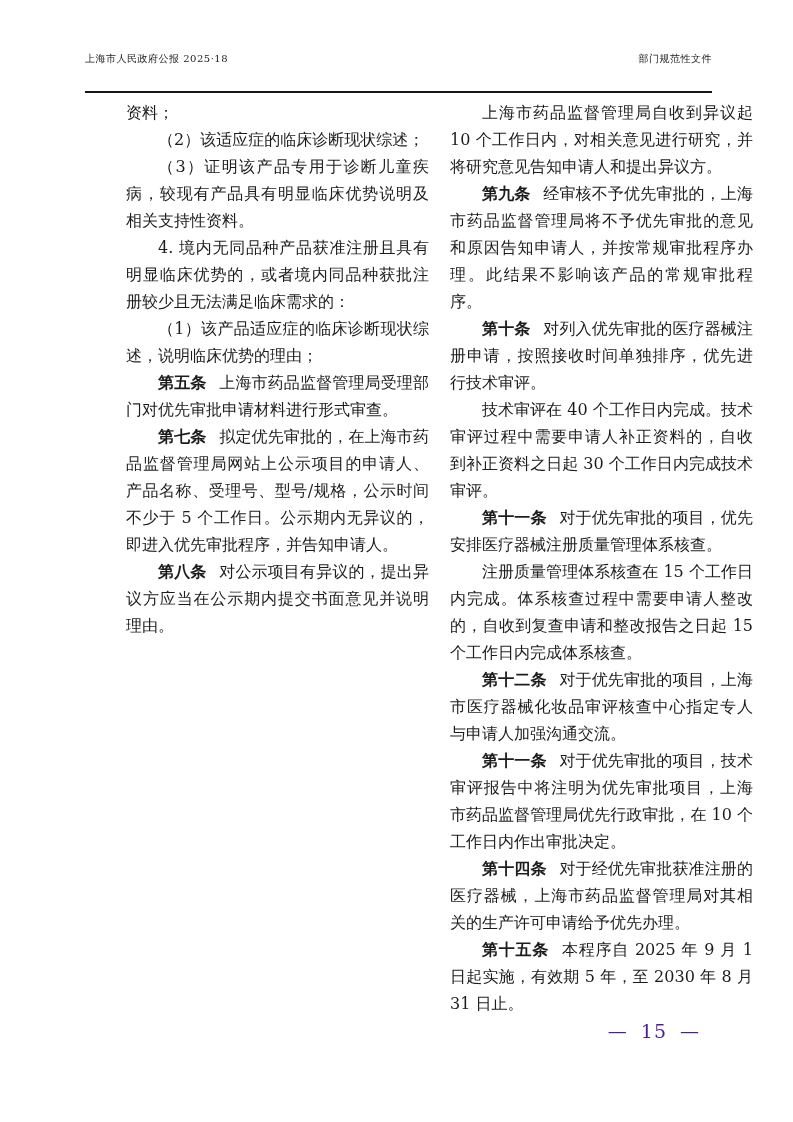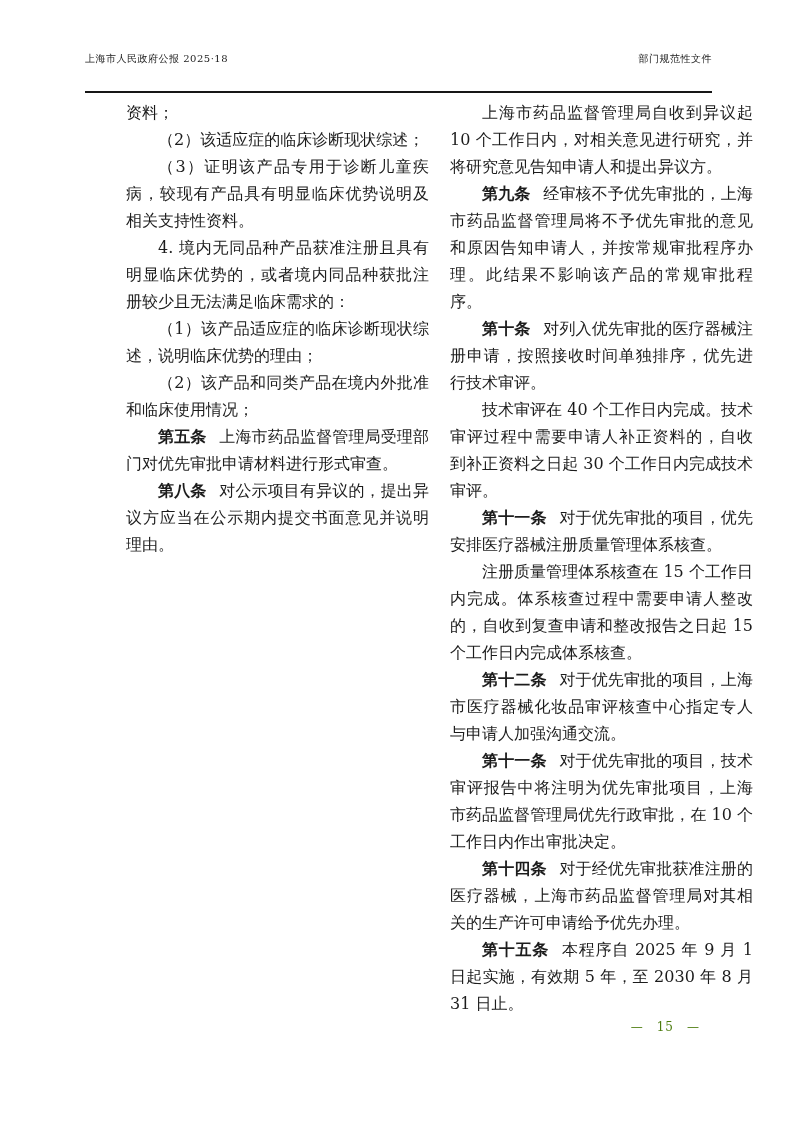--- a/index.html
+++ b/index.html
@@ -48,23 +48,23 @@
   p.para { margin: 0; text-indent: 2em; }
   p.para.no-indent { text-indent: 0; }
   .lead {
     font-weight: bold;
     font-family: "DejaVu Sans", "Liberation Sans", sans-serif;
     margin-right: 0.8em;
   }
   .footer {
     position: absolute;
     top: 1020px; right: 93px;
-    font-size: 12px;
+    font-size: 19px;
     letter-spacing: 1px;
-    color: #4d7c0f;
+    color: #4c1d95;
   }
   .footer .pn { margin: 0 13px; }
 </style>
 </head>
 <body>
 
 <div class="page">
 
   <div class="header">
     <span>上海市人民政府公报 2025·18</span>
@@ -73,22 +73,22 @@
 
   <div class="rule"></div>
 
   <div class="content">
     <div class="col">
         <p class="para no-indent">资料；</p>
         <p class="para">（2）该适应症的临床诊断现状综述；</p>
         <p class="para">（3）证明该产品专用于诊断儿童疾病，较现有产品具有明显临床优势说明及相关支持性资料。</p>
         <p class="para">4. 境内无同品种产品获准注册且具有明显临床优势的，或者境内同品种获批注册较少且无法满足临床需求的：</p>
         <p class="para">（1）该产品适应症的临床诊断现状综述，说明临床优势的理由；</p>
-        <p class="para">（2）该产品和同类产品在境内外批准和临床使用情况；</p>
         <p class="para"><span class="lead">第五条</span>上海市药品监督管理局受理部门对优先审批申请材料进行形式审查。</p>
+        <p class="para"><span class="lead">第七条</span>拟定优先审批的，在上海市药品监督管理局网站上公示项目的申请人、产品名称、受理号、型号/规格，公示时间不少于 5 个工作日。公示期内无异议的，即进入优先审批程序，并告知申请人。</p>
         <p class="para"><span class="lead">第八条</span>对公示项目有异议的，提出异议方应当在公示期内提交书面意见并说明理由。</p>
       </div>
     <div class="col">
         <p class="para">上海市药品监督管理局自收到异议起 10 个工作日内，对相关意见进行研究，并将研究意见告知申请人和提出异议方。</p>
         <p class="para"><span class="lead">第九条</span>经审核不予优先审批的，上海市药品监督管理局将不予优先审批的意见和原因告知申请人，并按常规审批程序办理。此结果不影响该产品的常规审批程序。</p>
         <p class="para"><span class="lead">第十条</span>对列入优先审批的医疗器械注册申请，按照接收时间单独排序，优先进行技术审评。</p>
         <p class="para">技术审评在 40 个工作日内完成。技术审评过程中需要申请人补正资料的，自收到补正资料之日起 30 个工作日内完成技术审评。</p>
         <p class="para"><span class="lead">第十一条</span>对于优先审批的项目，优先安排医疗器械注册质量管理体系核查。</p>
         <p class="para">注册质量管理体系核查在 15 个工作日内完成。体系核查过程中需要申请人整改的，自收到复查申请和整改报告之日起 15 个工作日内完成体系核查。</p>
         <p class="para"><span class="lead">第十二条</span>对于优先审批的项目，上海市医疗器械化妆品审评核查中心指定专人与申请人加强沟通交流。</p>

